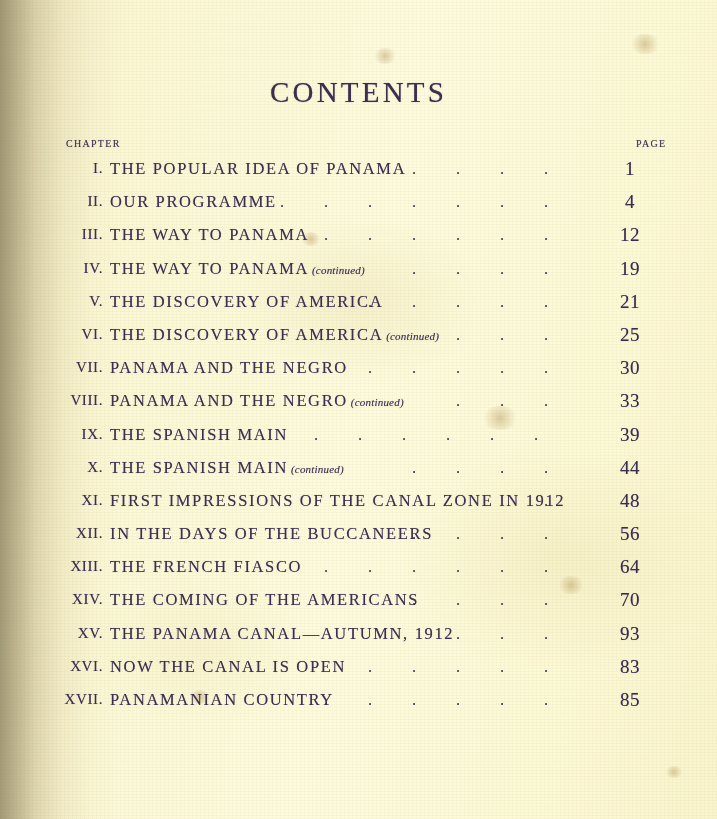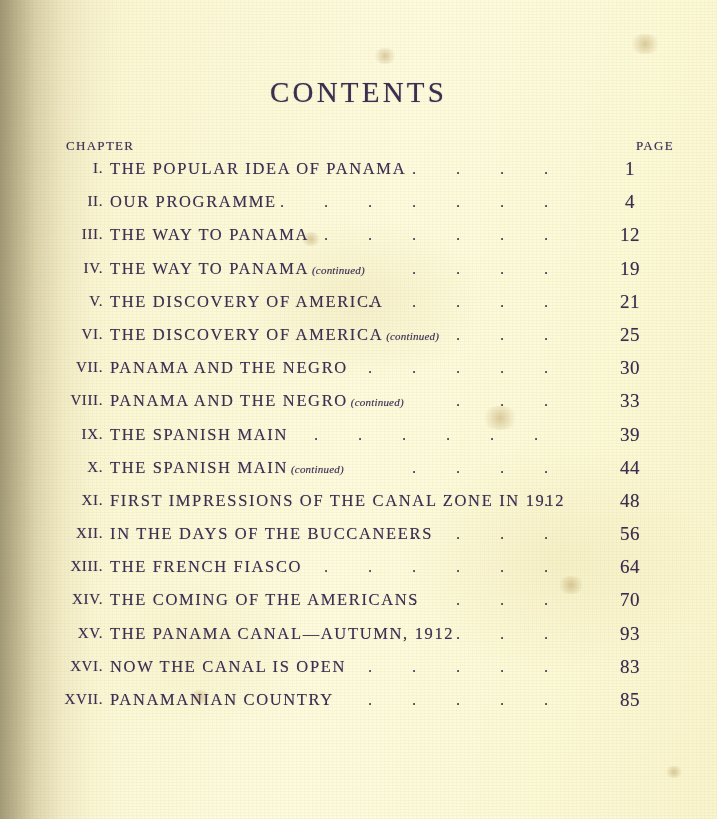--- a/index.html
+++ b/index.html
@@ -74,21 +74,21 @@
     text-align: center;
     font-size: 29px;
     letter-spacing: 3.2px;
     color: #3a2f4c;
     text-shadow: 0 0 1.1px rgba(80,60,110,.55);
   }
 
   .col-head {
     position: absolute;
     top: 138px;
-    font-size: 13px;
+    font-size: 10px;
     letter-spacing: 1.3px;
     color: #3f3353;
     text-shadow: 0 0 .8px rgba(80,60,110,.5);
   }
   #head-chapter { left: 66px; }
   #head-page    { left: 608px; margin-left: 28px; }
 
   #entries {
     position: absolute;
     top: 152px;

